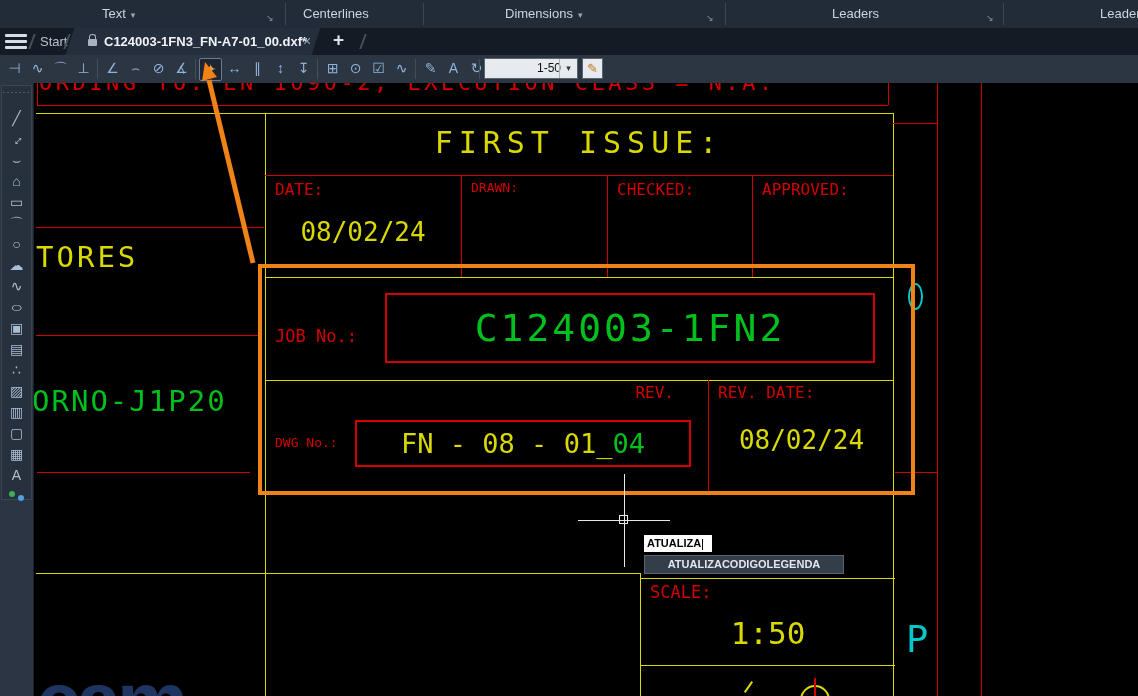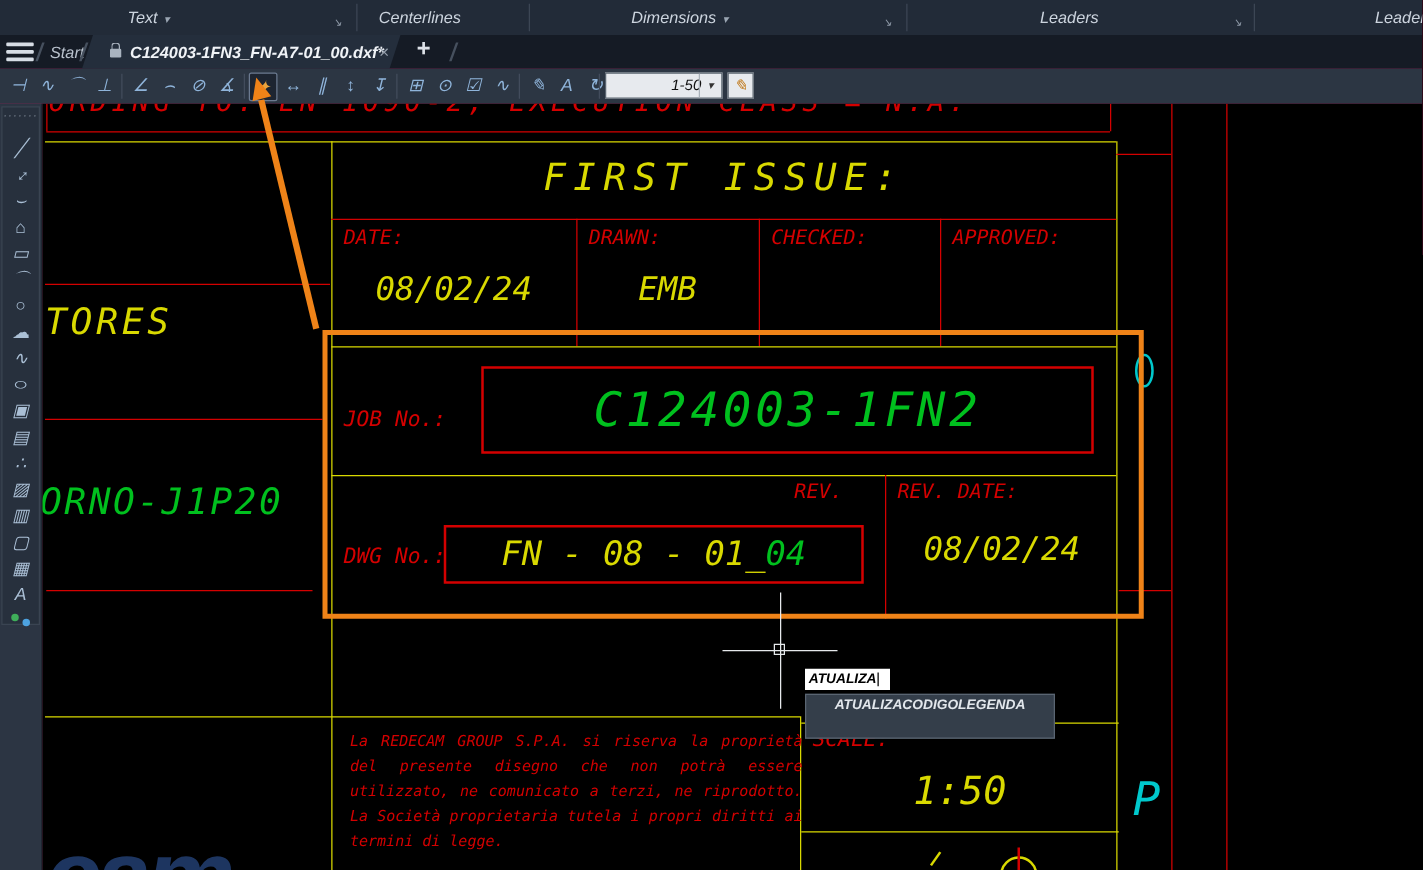--- a/index.html
+++ b/index.html
@@ -1,17 +1,17 @@
 <!DOCTYPE html>
 <html><head>
 <meta charset="utf-8">
 <style>
   html,body{margin:0;padding:0;background:#000;}
   #app{position:relative;width:1138px;height:696px;overflow:hidden;
-       font-family:"Liberation Sans",sans-serif;background:#be185d;font-style:italic;}
+       font-family:"Liberation Sans",sans-serif;background:#f0abfc;}
   
   #ribbon{position:absolute;left:0;top:0;width:1138px;height:28px;background:#222b38;}
   .panel-label{position:absolute;top:6px;color:#ccd4de;font-size:13px;white-space:nowrap;}
   .panel-caret{color:#9aa5b2;font-size:9px;margin-left:5px;}
   .panel-sep{position:absolute;top:3px;width:1px;height:22px;background:#3c4654;}
   .corner-arrow{position:absolute;top:13px;color:#8d98a6;font-size:9px;}
   #tabbar{position:absolute;left:0;top:28px;width:1138px;height:27px;background:#151b25;}
   .slash{position:absolute;top:6px;width:2px;height:15px;background:#46505e;transform:skewX(-20deg);}
   #hamburger{position:absolute;left:5px;top:6px;width:22px;height:16px;cursor:pointer;}
   #hamburger div{height:3px;background:#d7dde5;margin-bottom:3px;border-radius:1px;}
@@ -53,21 +53,21 @@
   .ctr{text-align:center;}
   #orange-box{position:absolute;left:224px;top:181px;width:657px;height:231px;
      border:4px solid #ef8318;box-sizing:border-box;z-index:5;}
   .redbox{position:absolute;border:2px solid #d40000;box-sizing:border-box;}
   #crosshair-h{position:absolute;left:544px;top:437px;width:92px;height:1px;background:#e6e9ec;z-index:6;}
   #crosshair-v{position:absolute;left:590px;top:391px;width:1px;height:93px;background:#e6e9ec;z-index:6;}
   #pickbox{position:absolute;left:585px;top:432px;width:9px;height:9px;border:1px solid #e6e9ec;box-sizing:border-box;z-index:6;}
   #cmd-input{position:absolute;left:610px;top:452px;width:68px;height:17px;background:#fff;z-index:7;
      color:#000;font-size:11px;font-weight:bold;line-height:17px;padding-left:3px;box-sizing:border-box;white-space:nowrap;}
   #cmd-input .caret{display:inline-block;width:1px;height:11px;background:#000;vertical-align:middle;margin-left:1px;}
-  #cmd-suggest{position:absolute;left:610px;top:472px;width:200px;height:36px;background:#343e4a;border:1px solid #5a6572;
+  #cmd-suggest{position:absolute;left:610px;top:472px;width:200px;height:19px;background:#343e4a;border:1px solid #5a6572;
      box-sizing:border-box;z-index:7;color:#e2e7ec;font-size:11px;font-weight:bold;text-align:center;line-height:17px;}
   #cyan-ellipse{position:absolute;left:874px;top:200px;width:15px;height:27px;border:2px solid #00c8cc;border-radius:50%;box-sizing:border-box;}
   #proj-circle{position:absolute;left:766px;top:602px;width:30px;height:30px;border:2px solid #d9d900;border-radius:50%;box-sizing:border-box;}
   #proj-line{position:absolute;left:780px;top:595px;width:2px;height:18px;background:#d40000;}
   #proj-one{position:absolute;left:708px;top:603px;width:13px;height:2px;background:#d9d900;transform:rotate(-55deg);}
   #logo-frag{position:absolute;left:2px;top:572px;color:#1d3560;font-size:80px;font-weight:900;
      font-family:"Liberation Sans",sans-serif;letter-spacing:-4px;}
   #arrow-svg{position:absolute;left:0;top:0;z-index:30;pointer-events:none;}
 </style>
 </head>
@@ -190,39 +190,37 @@
     <div class="hline red" style="left:2px;top:252px;width:222px"></div>
     <div class="hline red" style="left:3px;top:389px;width:213px"></div>
     <div class="hline red" style="left:861px;top:389px;width:42px"></div>
     <div class="hline yel" style="left:2px;top:490px;width:604px"></div>
     <div class="vline yel" style="left:606px;top:490px;height:123px"></div>
     <div class="hline yel" style="left:607px;top:495px;width:254px"></div>
     <div class="hline yel" style="left:607px;top:582px;width:254px"></div>
 
     <div class="cadtxt tyel ctr" style="left:231px;top:42px;width:628px;font-size:30px;letter-spacing:6px">FIRST ISSUE:</div>
     <div class="cadtxt tred" style="left:241px;top:97px;font-size:16px">DATE:</div>
-    <div class="cadtxt tred" style="left:437px;top:97px;font-size:16px">DRAWN:</div>
+    <div class="cadtxt tred" style="left:437px;top:97px;font-size:13px">DRAWN:</div>
     <div class="cadtxt tred" style="left:583px;top:97px;font-size:16px">CHECKED:</div>
     <div class="cadtxt tred" style="left:728px;top:97px;font-size:16px">APPROVED:</div>
     <div class="cadtxt tyel ctr" style="left:231px;top:134px;width:196px;font-size:26px">08/02/24</div>
-    <div class="cadtxt tyel ctr" style="left:427px;top:134px;width:146px;font-size:26px">EMB</div>
     <div class="cadtxt tyel ctr" style="left:718px;top:134px;width:141px;font-size:26px"></div>
 
     <div class="cadtxt tred" style="left:241px;top:243px;font-size:17px">JOB No.:</div>
     <div class="redbox" style="left:351px;top:210px;width:490px;height:70px"></div>
     <div class="cadtxt tgrn ctr" style="left:351px;top:223px;width:490px;font-size:38px;letter-spacing:3px">C124003-1FN2</div>
 
     <div class="cadtxt tred" style="left:560px;top:300px;width:80px;text-align:right;font-size:16px">REV.</div>
     <div class="cadtxt tred" style="left:684px;top:300px;font-size:16px">REV. DATE:</div>
-    <div class="cadtxt tred" style="left:241px;top:352px;font-size:17px">DWG No.:</div>
+    <div class="cadtxt tred" style="left:241px;top:352px;font-size:13px">DWG No.:</div>
     <div class="redbox" style="left:321px;top:337px;width:336px;height:47px"></div>
     <div class="cadtxt ctr" style="left:321px;top:345px;width:336px;font-size:27px"><span class="tyel">FN - 08 - 01_</span><span class="tgrn">04</span></div>
     <div class="cadtxt tyel ctr" style="left:674px;top:342px;width:187px;font-size:26px">08/02/24</div>
 
-    <div class="cadtxt tred" style="left:246px;top:500px;width:362px;font-size:12px;line-height:20px;white-space:normal;text-align:justify">La REDECAM GROUP S.P.A. si riserva la proprietà del presente disegno che non potrà essere utilizzato, ne comunicato a terzi, ne riprodotto. La Società proprietaria tutela i propri diritti ai termini di legge.</div>
     <div class="cadtxt tred" style="left:616px;top:499px;font-size:17px">SCALE:</div>
     <div class="cadtxt tyel ctr" style="left:607px;top:532px;width:254px;font-size:31px">1:50</div>
     <div class="cadtxt tcyn" style="left:872px;top:535px;font-size:37px">P</div>
 
     <div class="cadtxt tyel" style="left:2px;top:157px;font-size:29px;letter-spacing:3px">TORES</div>
     <div class="cadtxt tgrn" style="left:-2px;top:301px;font-size:29px;letter-spacing:2px">ORNO-J1P20</div>
     <div id="logo-frag">cam</div>
 
     <div id="cyan-ellipse"></div>
     <div id="proj-circle"></div>

